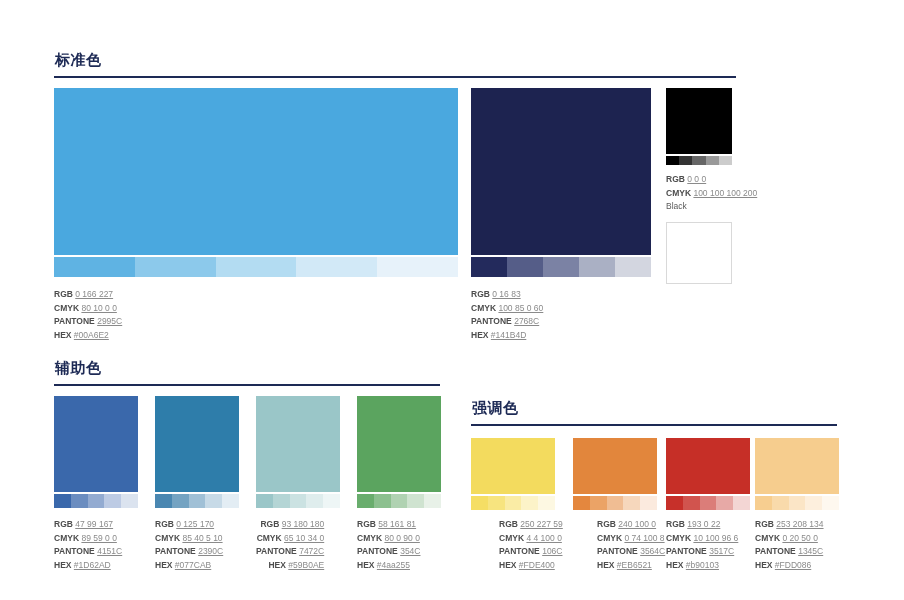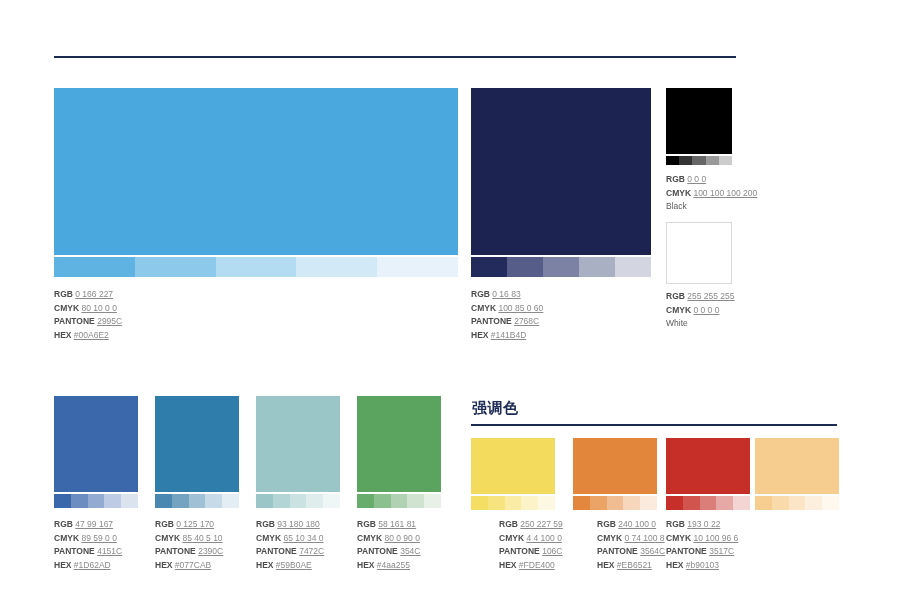--- a/index.html
+++ b/index.html
@@ -74,20 +74,21 @@
     color: #5a5a5a;
     font-weight: 400;
   }
 </style>
 </head>
 <body>
 
 <div class="page">
 
   <div class="section-head" style="left:54px; top:50px; width:682px;">
+    <div class="section-title">标准色</div>
     <div class="section-rule"></div>
   </div>
 
   <div class="swatch" style="left:54px; top:88px; width:404px;">
     <div class="swatch-main" style="height:167px; background:#4aa8df;"></div>
     <div class="tints" style="height:20px; margin-top:2px;">
       <div style="background:#5fb3e3;"></div>
       <div style="background:#8cc9eb;"></div>
       <div style="background:#b3dcf2;"></div>
       <div style="background:#d2e9f7;"></div>
@@ -130,26 +131,25 @@
   </div>
   <div class="spec" style="left:666px; top:173px;">
     <span class="row"><span class="k">RGB</span> <span class="v">0 0 0</span></span>
     <span class="row"><span class="k">CMYK</span> <span class="v">100 100 100 200</span></span>
     <span class="row name">Black</span>
   </div>
 
   <div class="swatch" style="left:666px; top:222px; width:66px;">
     <div class="swatch-main bordered" style="height:62px; background:#ffffff;"></div>
   </div>
-  <div class="spec" style="left:666px; top:290px;">
-    <span class="row"><span class="k">RGB</span> <span class="v">255 255 255</span></span>
-    <span class="row"><span class="k">CMYK</span> <span class="v">0 0 0 0</span></span>
-    <span class="row name">White</span>
-  </div>
-
+
+  <div class="section-head" style="left:54px; top:358px; width:386px;">
+    <div class="section-title">辅助色</div>
+    <div class="section-rule"></div>
+  </div>
 
   <div class="swatch" style="left:54px; top:396px; width:84px;">
     <div class="swatch-main" style="height:96px; background:#3a68ab;"></div>
     <div class="tints" style="height:14px; margin-top:2px;">
       <div style="background:#3a68ab;"></div>
       <div style="background:#6b8dc0;"></div>
       <div style="background:#93abd1;"></div>
       <div style="background:#bdcbe4;"></div>
       <div style="background:#dbe3ef;"></div>
     </div>
@@ -181,21 +181,21 @@
   <div class="swatch" style="left:256px; top:396px; width:84px;">
     <div class="swatch-main" style="height:96px; background:#9ac6c8;"></div>
     <div class="tints" style="height:14px; margin-top:2px;">
       <div style="background:#9ac6c8;"></div>
       <div style="background:#b4d5d5;"></div>
       <div style="background:#cbe2e2;"></div>
       <div style="background:#dfeded;"></div>
       <div style="background:#eef6f6;"></div>
     </div>
   </div>
-  <div class="spec" style="left:256px; top:518px;">
+  <div class="spec" style="left:256px; top:518px;text-align:right;">
     <span class="row"><span class="k">RGB</span> <span class="v">93 180 180</span></span>
     <span class="row"><span class="k">CMYK</span> <span class="v">65 10 34 0</span></span>
     <span class="row"><span class="k">PANTONE</span> <span class="v">7472C</span></span>
     <span class="row"><span class="k">HEX</span> <span class="v">#59B0AE</span></span>
   </div>
 
   <div class="swatch" style="left:357px; top:396px; width:84px;">
     <div class="swatch-main" style="height:96px; background:#5ba45f;"></div>
     <div class="tints" style="height:14px; margin-top:2px;">
       <div style="background:#69ad6d;"></div>
@@ -271,14 +271,20 @@
   <div class="swatch" style="left:755px; top:438px; width:84px;">
     <div class="swatch-main" style="height:56px; background:#f6cd8e;"></div>
     <div class="tints" style="height:14px; margin-top:2px;">
       <div style="background:#f7ce90;"></div>
       <div style="background:#f9daab;"></div>
       <div style="background:#fbe5c6;"></div>
       <div style="background:#fdefdd;"></div>
       <div style="background:#fef8ef;"></div>
     </div>
   </div>
+  <div class="spec" style="left:755px; top:518px;">
+    <span class="row"><span class="k">RGB</span> <span class="v">253 208 134</span></span>
+    <span class="row"><span class="k">CMYK</span> <span class="v">0 20 50 0</span></span>
+    <span class="row"><span class="k">PANTONE</span> <span class="v">1345C</span></span>
+    <span class="row"><span class="k">HEX</span> <span class="v">#FDD086</span></span>
+  </div>
 
 </div>
 
 </body></html>

